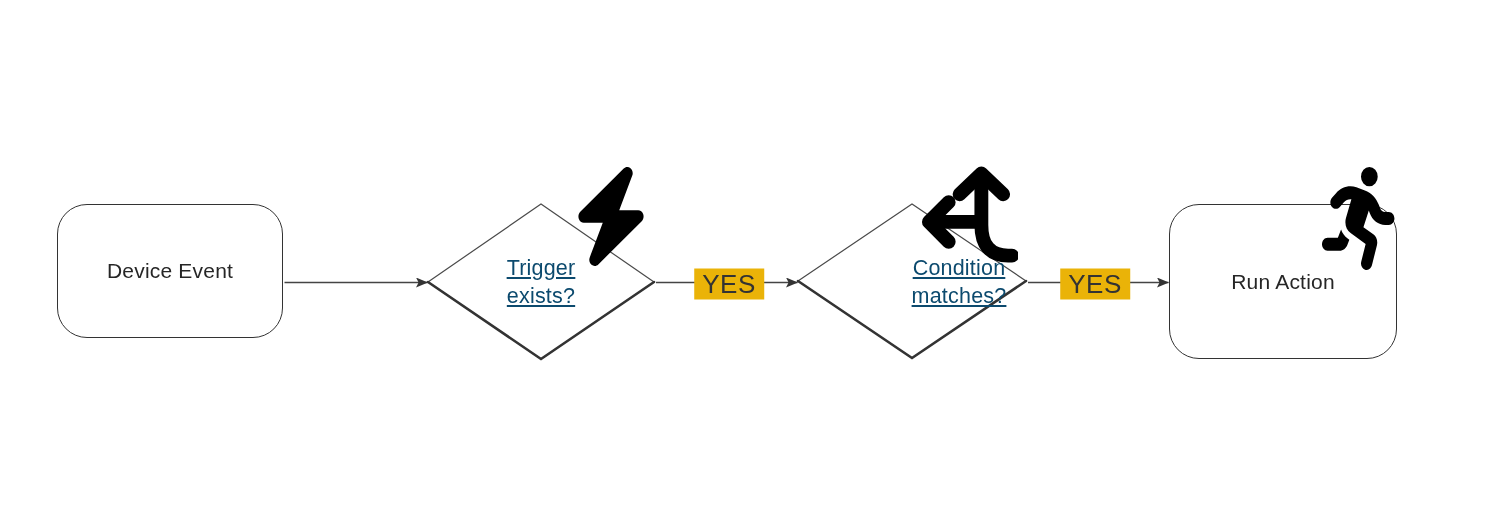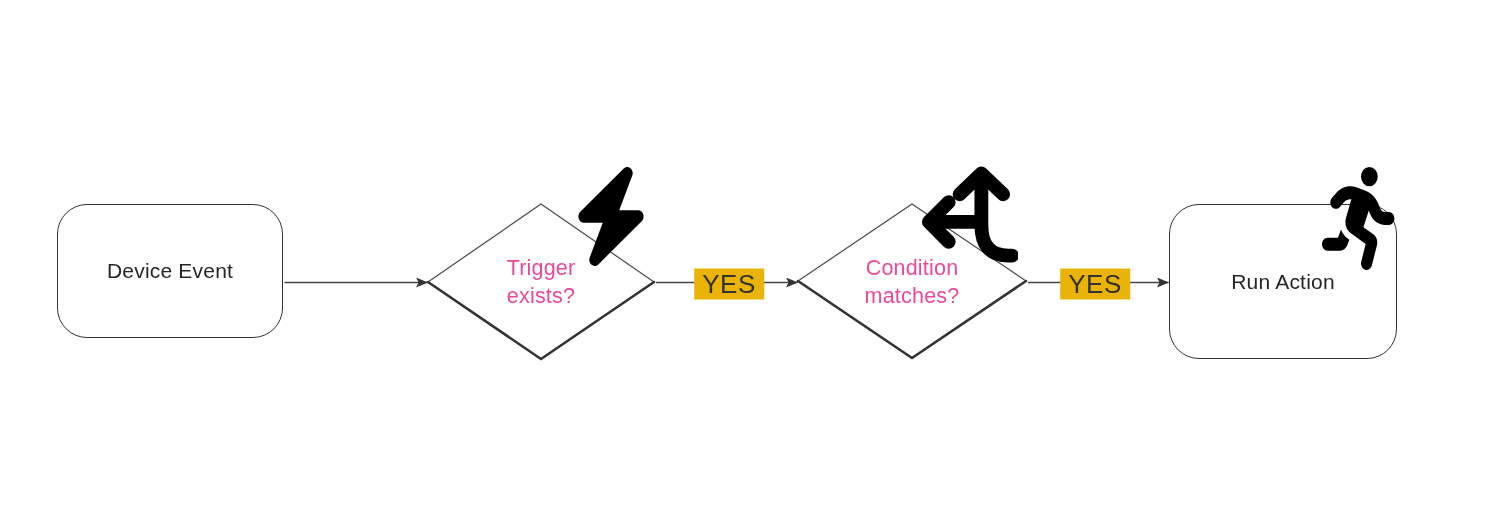--- a/index.html
+++ b/index.html
@@ -32,27 +32,28 @@
     color: #262626;
     font-size: 21px;
     letter-spacing: 0.2px;
   }
   .node-device-event { left: 57px; top: 204px; width: 226px; height: 134px; }
   .node-run-action   { left: 1169px; top: 204px; width: 228px; height: 155px; }
   .diamond-label {
     position: absolute;
     width: 110px;
     text-align: center;
-    color: #ec4899;
+    color: #0c4a6e;
     font-size: 21.5px;
     line-height: 28px;
     letter-spacing: 0.2px;
+    text-decoration: underline;
   }
   .diamond-label-1 { left: 486px; top: 254px; }
-  .diamond-label-2 { left: 857px; top: 254px; }
+  .diamond-label-2 { left: 904px; top: 254px; }
   .edge-label {
     position: absolute;
     transform: translate(-50%, -50%);
     background: #eab308;
     padding: 0 8px;
     color: #333333;
     font-size: 26px;
     letter-spacing: 0.5px;
   }
   .edge-label-1 { left: 729px; top: 284px; }

